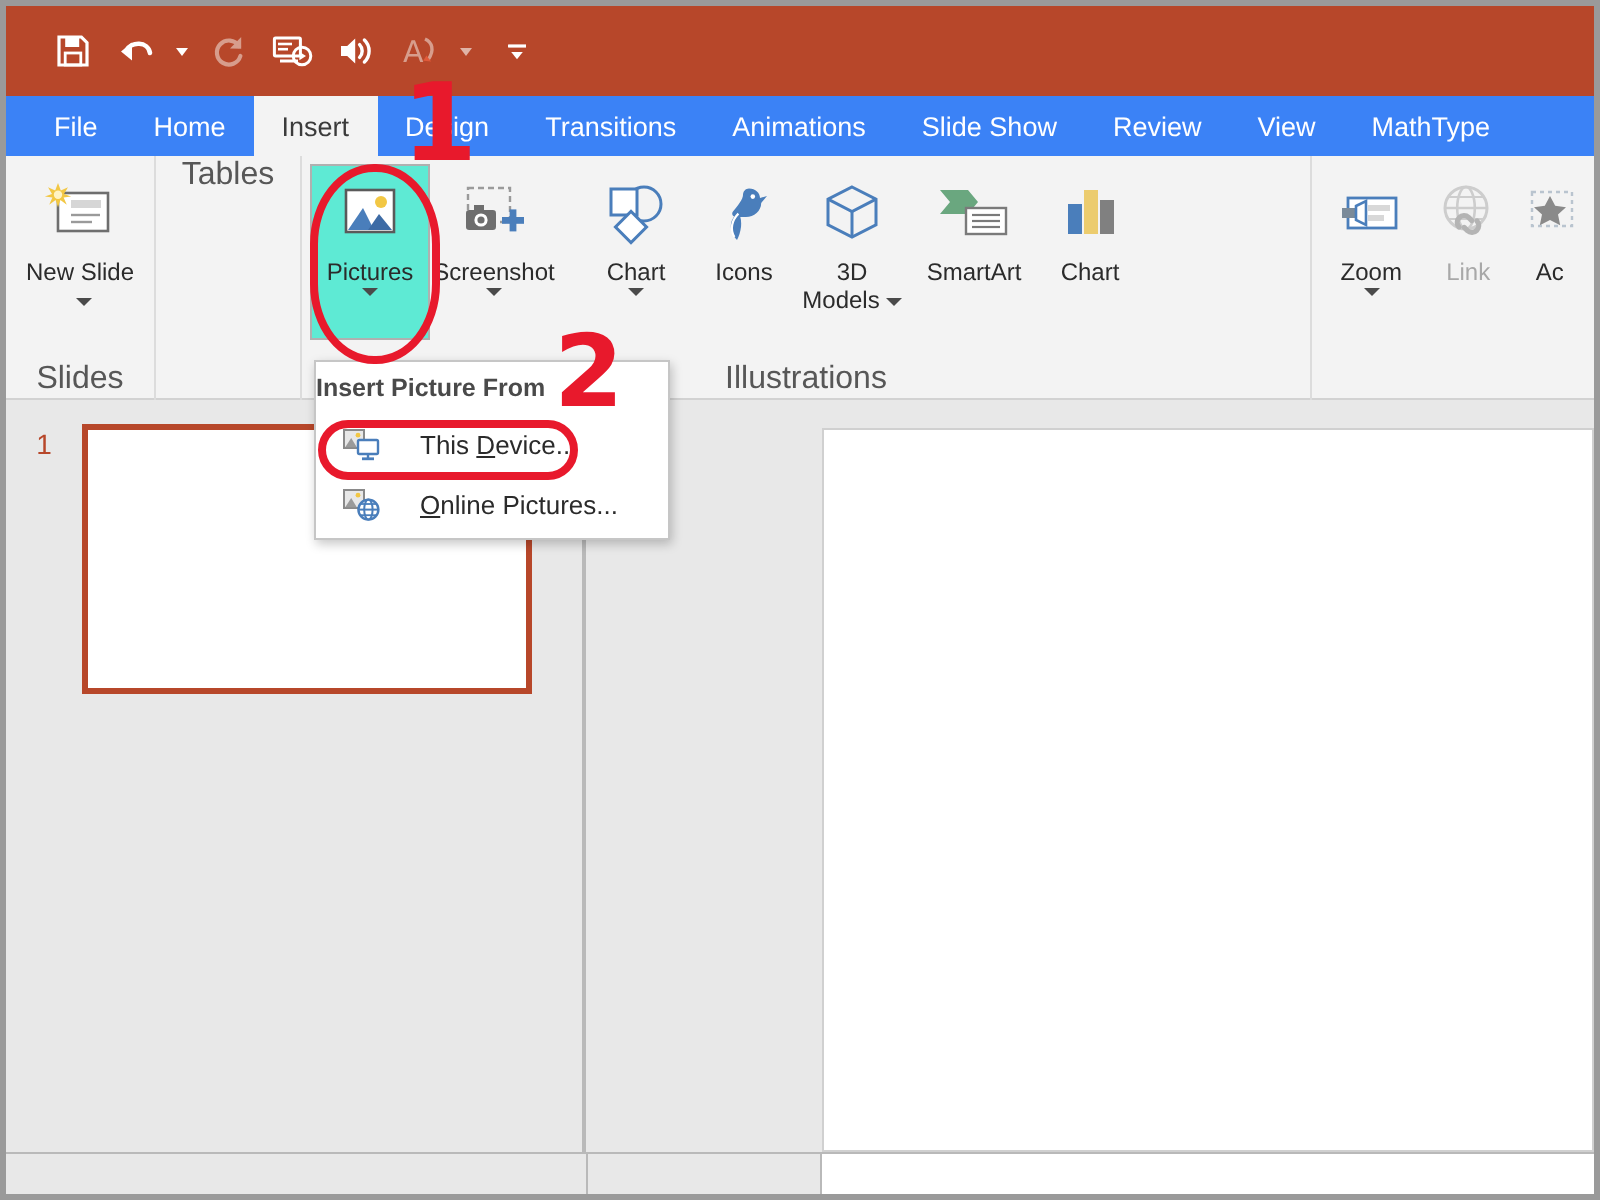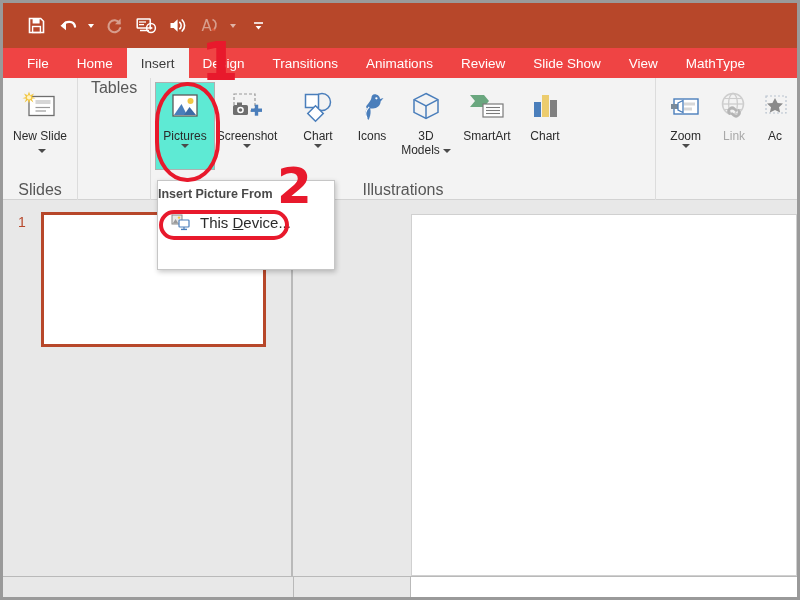--- a/index.html
+++ b/index.html
@@ -44,21 +44,21 @@
   .qat-more {
     width: 22px; height: 30px;
     display: flex; align-items: center; justify-content: center;
     margin-left: 6px;
   }
 
   
   .tabstrip {
     position: absolute; left: 0; top: 45px;
     width: 794px; height: 30px;
-    background: #ef4444;
+    background: #3b82f6;
     display: flex; align-items: stretch;
     padding-left: 10px;
   }
   .tab {
     padding: 0 14px;
     display: flex; align-items: center;
     font-size: 13.5px; color: #ffffff;
     white-space: nowrap;
   }
   .tab.active {
@@ -208,22 +208,22 @@
   .menu-item {
     height: 30px;
     display: flex; align-items: center;
     padding-left: 10px;
   }
   .menu-ico {
     width: 26px;
     display: flex; align-items: center; justify-content: center;
   }
   .menu-text {
-    font-size: 15px; color: #2b2b2b;
-    margin-left: 6px; white-space: nowrap;
+    font-size: 13px; color: #2b2b2b;
+    margin-left: 16px; white-space: nowrap;
   }
   .menu-text u { text-decoration: underline; }
 
   
   .anno-num {
     position: absolute;
     font-family: "DejaVu Sans", sans-serif;
     font-weight: bold;
     color: #e8192c;
     -webkit-text-stroke: 3px #ffffff;
@@ -329,22 +329,22 @@
     </div>
   </div>
 
   <div class="tabstrip">
     <div class="tab">File</div>
     <div class="tab">Home</div>
     <div class="tab active">Insert</div>
     <div class="tab">Design</div>
     <div class="tab">Transitions</div>
     <div class="tab">Animations</div>
+    <div class="tab">Slide Show</div>
     <div class="tab">Review</div>
-    <div class="tab">Slide Show</div>
     <div class="tab">View</div>
     <div class="tab">MathType</div>
   </div>
 
   <div class="ribbon">
     <div class="ribbon-groups">
 
       <div class="rgroup" style="width:75px;justify-content:center;">
         <div class="rgroup-items">
           <div class="rbtn" style="width:67px;">
@@ -553,20 +553,35 @@
           <circle cx="8" cy="4.6" r="1.2" fill="#f2c744"></circle>
           <path d="M1.6 10.6 L4.6 6 L7.4 10.6 Z" fill="#9a9a9a"></path>
           <rect x="8" y="7" width="10" height="7" rx="0.7" fill="#ffffff" stroke="#4a7ebb" stroke-width="1.2"></rect>
           <line x1="13" y1="14" x2="13" y2="16" stroke="#4a7ebb" stroke-width="1.2"></line>
           <line x1="10" y1="16.4" x2="16" y2="16.4" stroke="#4a7ebb" stroke-width="1.4"></line>
         </svg>
       </div>
       <div class="menu-text"><span>This </span><u>D</u><span>evice...</span></div>
     </div>
 
+    <div class="menu-item">
+      <div class="menu-ico">
+        <svg width="20" height="18" viewBox="0 0 20 18">
+          <rect x="1" y="2" width="10" height="9" fill="#e8e8e8" stroke="#8a8a8a" stroke-width="1"></rect>
+          <circle cx="8" cy="4.6" r="1.2" fill="#f2c744"></circle>
+          <path d="M1.6 10.6 L4.6 6 L7.4 10.6 Z" fill="#9a9a9a"></path>
+          <circle cx="13.2" cy="11.8" r="5" fill="#ffffff" stroke="#4a7ebb" stroke-width="1.2"></circle>
+          <ellipse cx="13.2" cy="11.8" rx="2.1" ry="5" fill="none" stroke="#4a7ebb" stroke-width="1"></ellipse>
+          <line x1="8.2" y1="11.8" x2="18.2" y2="11.8" stroke="#4a7ebb" stroke-width="1"></line>
+          <line x1="9.4" y1="9" x2="17" y2="9" stroke="#4a7ebb" stroke-width="0.9"></line>
+          <line x1="9.4" y1="14.6" x2="17" y2="14.6" stroke="#4a7ebb" stroke-width="0.9"></line>
+        </svg>
+      </div>
+      <div class="menu-text"><u>O</u><span>nline Pictures...</span></div>
+    </div>
   </div>
 
   <div class="anno-oval oval-pictures"></div>
   <div class="anno-oval oval-device"></div>
 
   <div class="anno-num anno-1">
     <span style="position:relative;">1</span>
   </div>
   <div class="anno-num anno-2">
     <span style="position:relative;">2</span>

